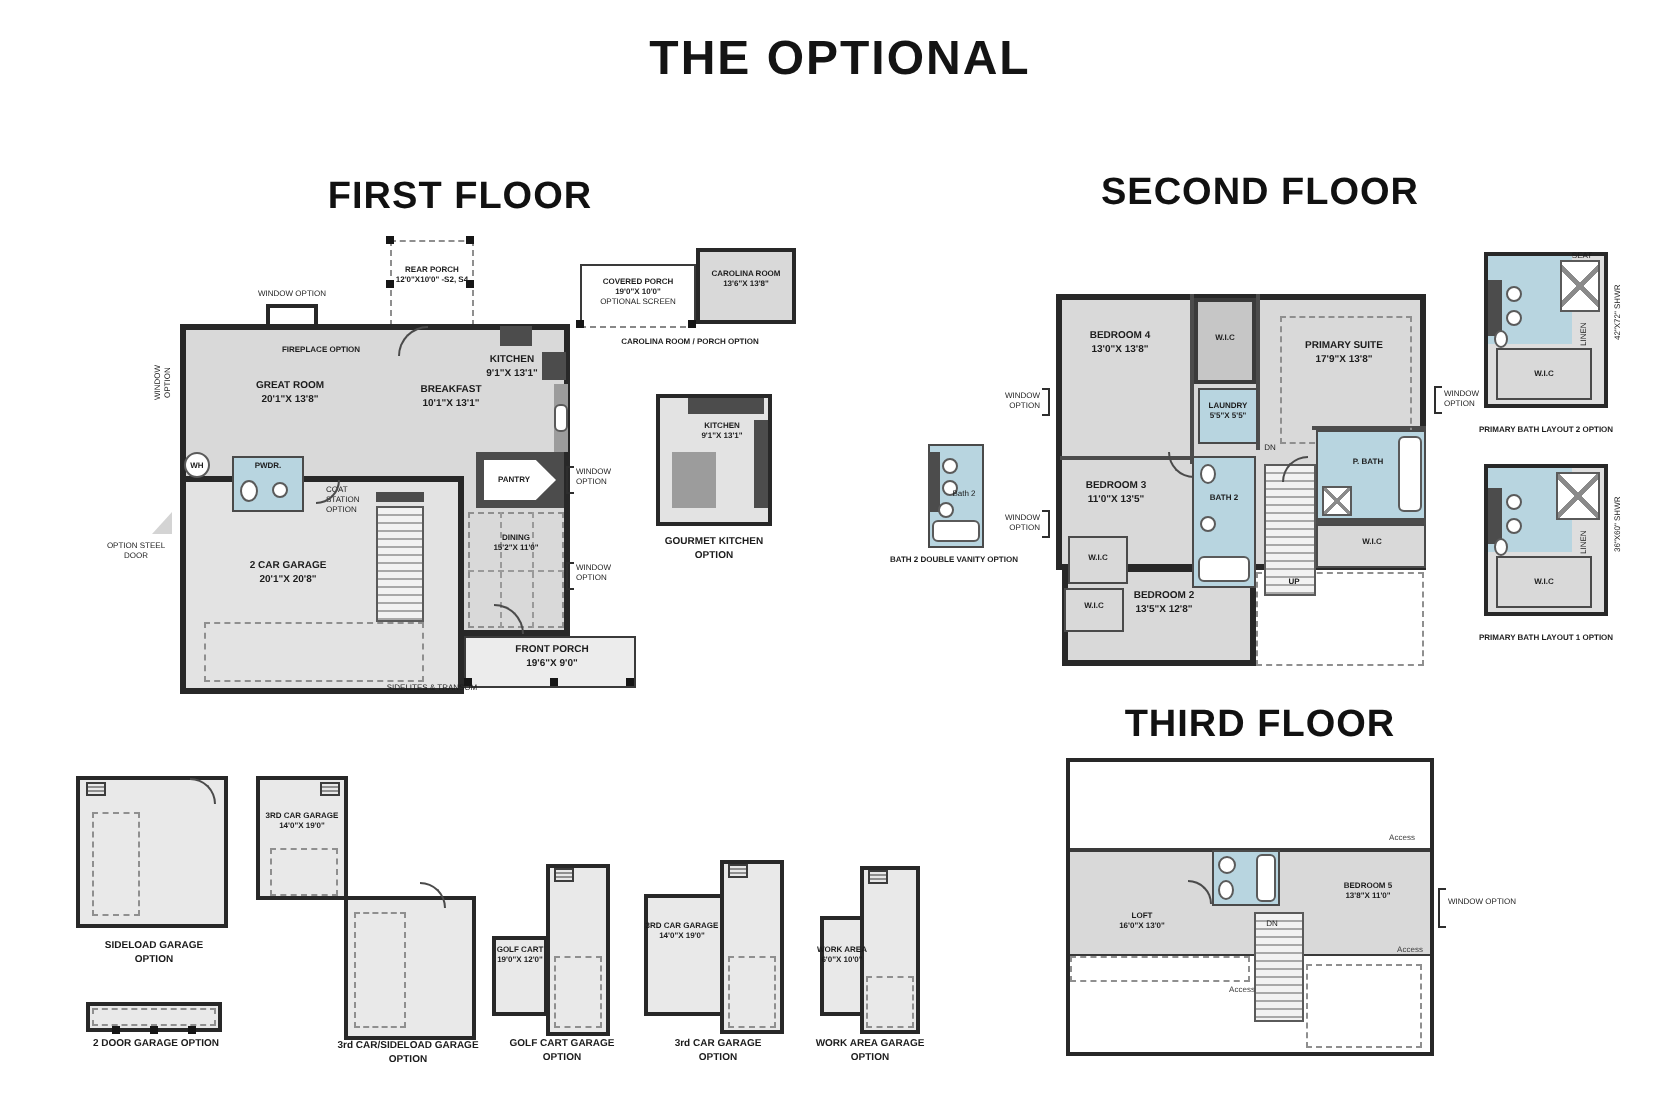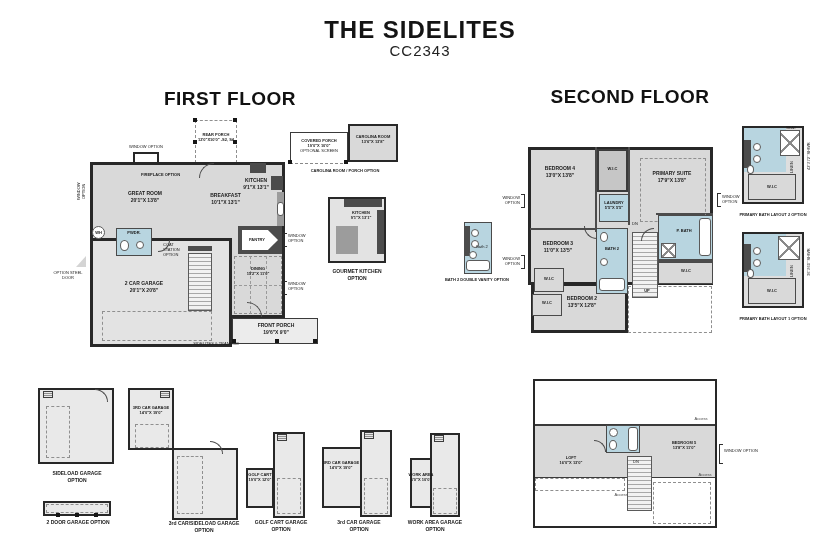--- a/index.html
+++ b/index.html
@@ -48,24 +48,24 @@
   .pent{position:absolute;background:#fff;clip-path:polygon(0 0,72% 0,100% 50%,72% 100%,0 100%);
         display:flex;align-items:center;justify-content:center;}
   .wm{position:absolute;left:1px;top:497px;font-size:25px;font-weight:700;letter-spacing:1px;
       color:rgba(185,185,185,.75);-webkit-text-stroke:.6px rgba(150,150,150,.9);z-index:9;}
 </style>
 </head>
 <body>
 
 <div id="canvas">
 
-  <div class="title">THE SIDELITES</div>
-  <div class="subtitle">CC2343</div>
+  <div class="title">THE OPTIONAL</div>
   <div class="section-h" style="left:530px;top:86px;">SECOND FLOOR</div>
   <div class="section-h" style="left:130px;top:88px;">FIRST FLOOR</div>
+  <div class="section-h" style="left:530px;top:352px;">THIRD FLOOR</div>
 
   <div class="dash" style="left:195px;top:120px;width:42px;height:43px;"></div>
   <div class="post" style="left:193px;top:118px;"></div>
   <div class="post" style="left:233px;top:118px;"></div>
   <div class="post" style="left:193px;top:140px;"></div>
   <div class="post" style="left:233px;top:140px;"></div>
   <div class="l f3 b stack" style="left:196px;top:132px;width:40px;">
     <span>REAR PORCH</span>
       <span>12'0"X10'0" -S2, S4</span>
   </div>

